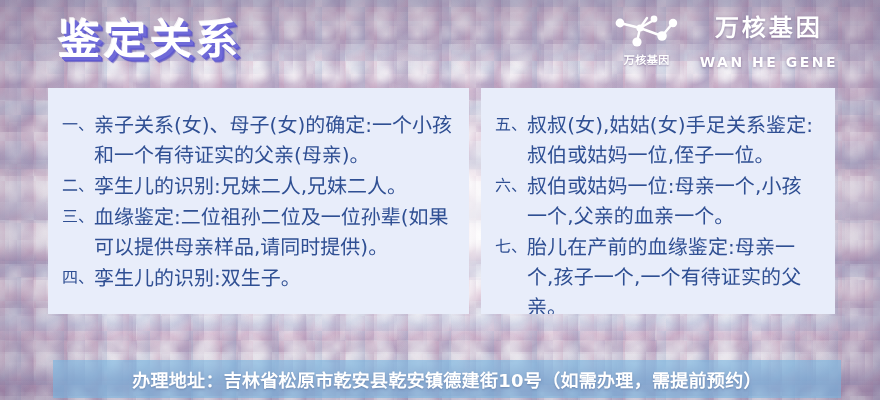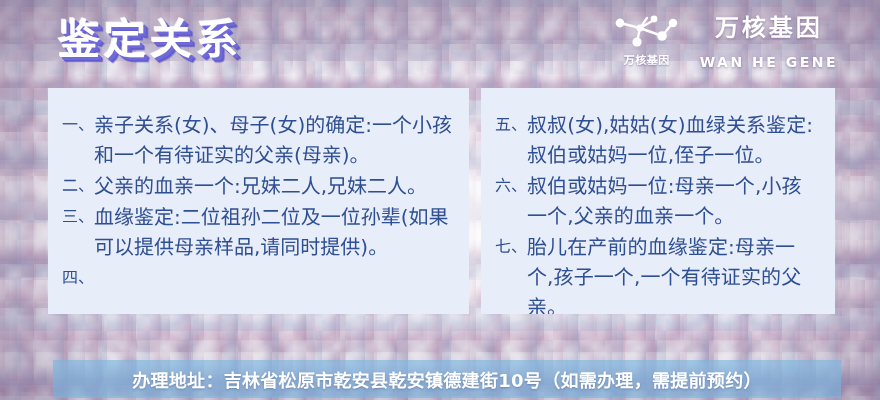--- a/index.html
+++ b/index.html
@@ -266,37 +266,38 @@
   <div class="panels">
 
     <div class="panel panel-left">
       <ul class="item-list">
         <li class="item">
           <span class="item-marker">一、</span>
           <span class="item-text">亲子关系(女)、母子(女)的确定:一个小孩和一个有待证实的父亲(母亲)。</span>
         </li>
         <li class="item">
           <span class="item-marker">二、</span>
-          <span class="item-text">父亲的血亲一个:兄妹二人,兄妹二人。</span>
+          <span class="item-text">孪生儿的识别:兄妹二人,兄妹二人。</span>
         </li>
         <li class="item">
           <span class="item-marker">三、</span>
           <span class="item-text">血缘鉴定:二位祖孙二位及一位孙辈(如果可以提供母亲样品,请同时提供)。</span>
         </li>
         <li class="item">
           <span class="item-marker">四、</span>
+          <span class="item-text">孪生儿的识别:双生子。</span>
         </li>
       </ul>
     </div>
 
     <div class="panel panel-right">
       <ul class="item-list">
         <li class="item">
           <span class="item-marker">五、</span>
-          <span class="item-text">叔叔(女),姑姑(女)血绿关系鉴定:叔伯或姑妈一位,侄子一位。</span>
+          <span class="item-text">叔叔(女),姑姑(女)手足关系鉴定:叔伯或姑妈一位,侄子一位。</span>
         </li>
         <li class="item">
           <span class="item-marker">六、</span>
           <span class="item-text">叔伯或姑妈一位:母亲一个,小孩一个,父亲的血亲一个。</span>
         </li>
         <li class="item">
           <span class="item-marker">七、</span>
           <span class="item-text">胎儿在产前的血缘鉴定:母亲一个,孩子一个,一个有待证实的父亲。</span>
         </li>
       </ul>

